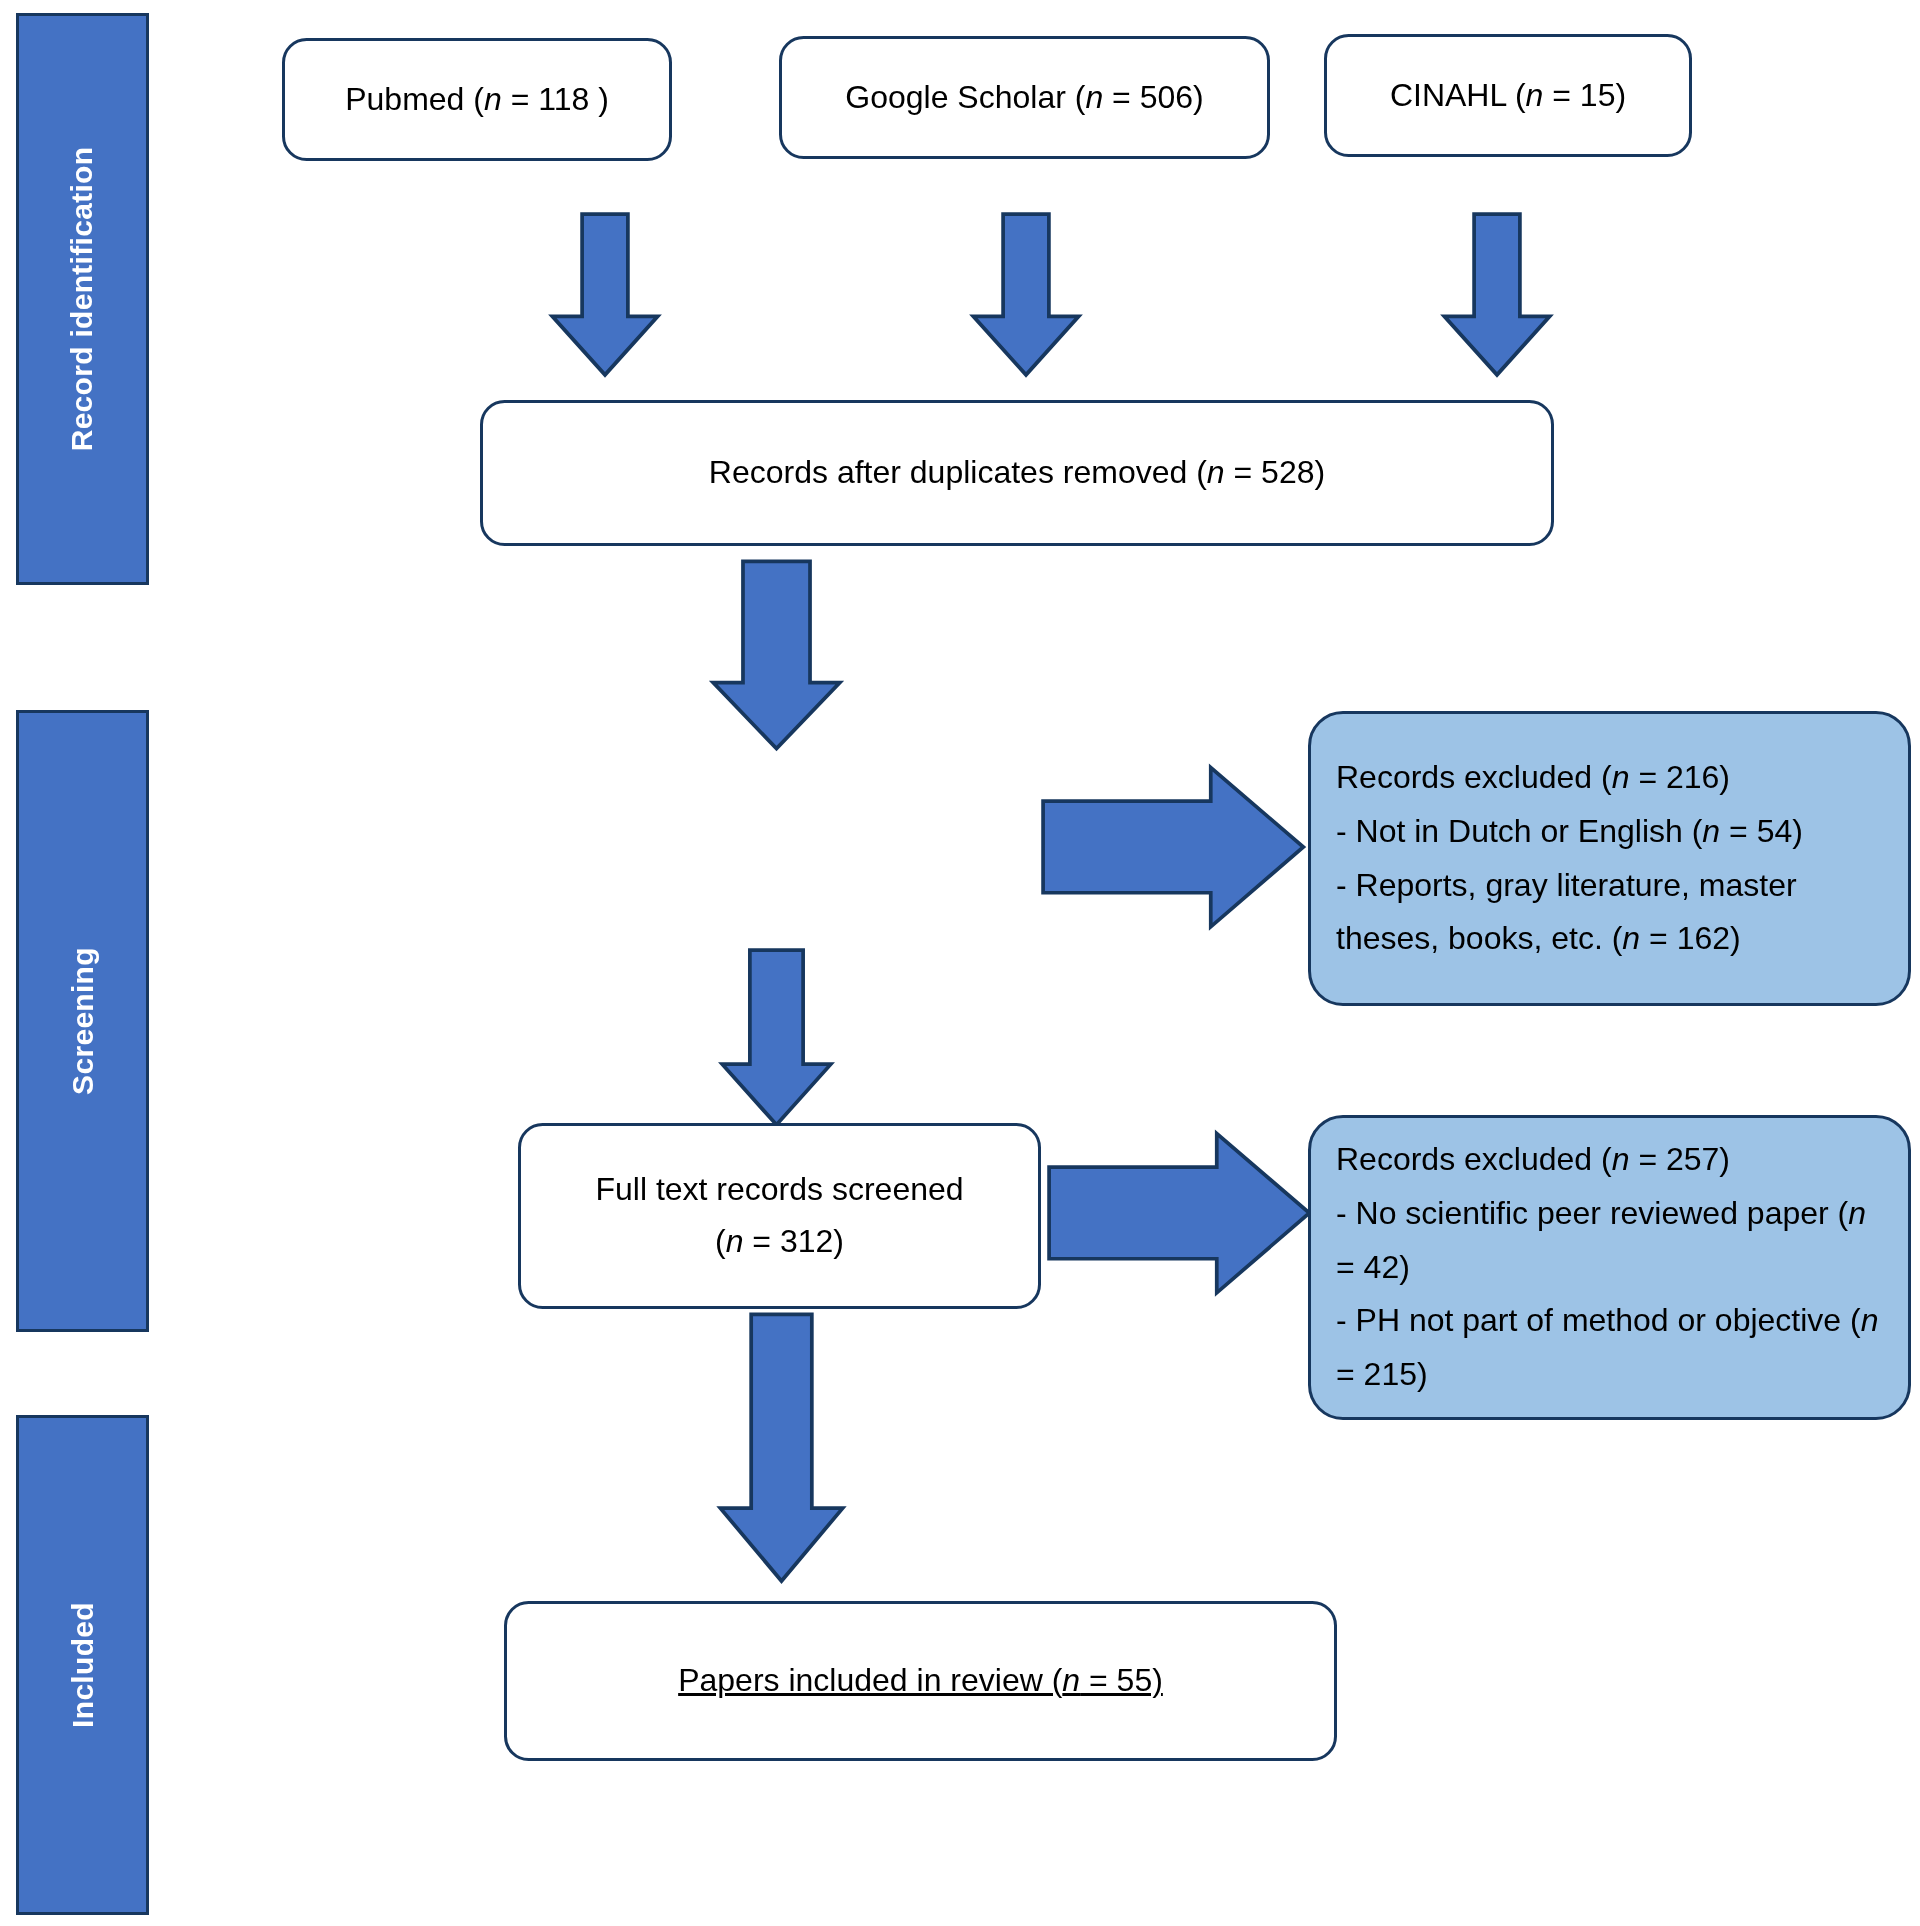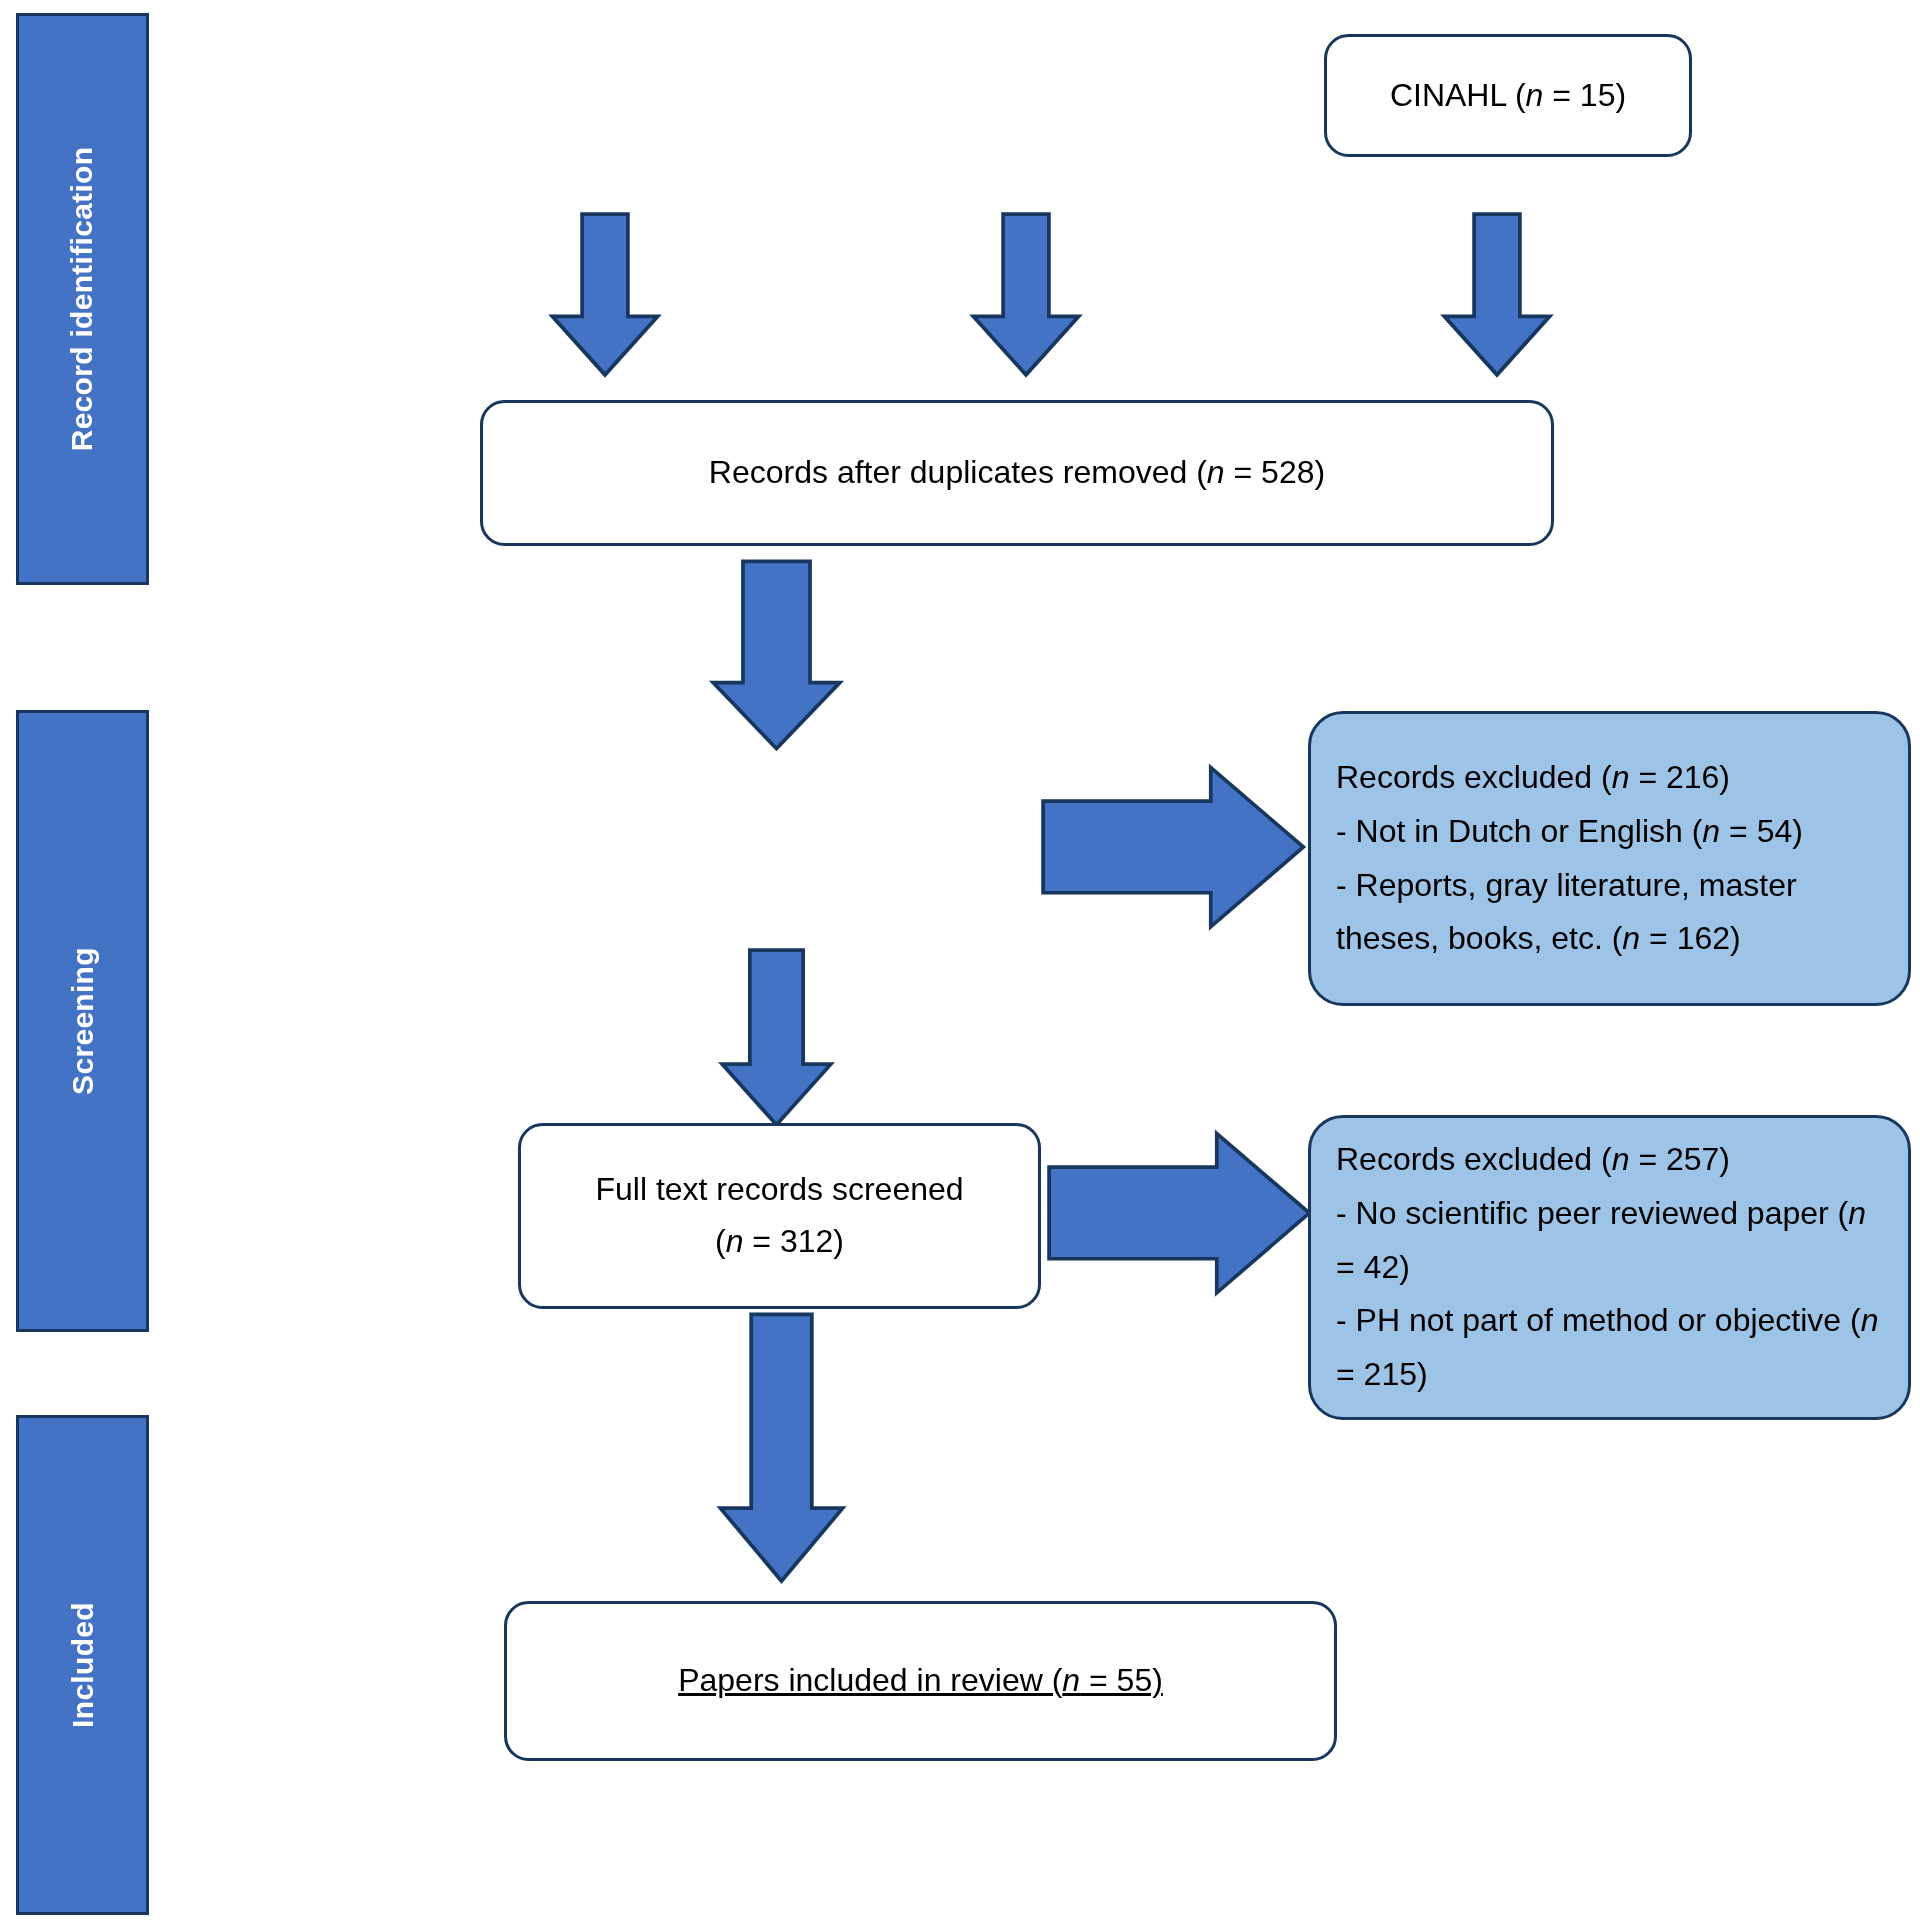--- a/index.html
+++ b/index.html
@@ -99,21 +99,27 @@
   </div>
 
   <div class="stage-bar" style="left:16px; top:710px; width:133px; height:622px;">
     <span class="stage-bar-label">Screening</span>
   </div>
 
   <div class="stage-bar" style="left:16px; top:1415px; width:133px; height:500px;">
     <span class="stage-bar-label">Included</span>
   </div>
 
+  <div class="node top-source" style="left:282px; top:38px; width:390px; height:123px;">
+    <div class="node-text">Pubmed  (<em class="nvar">n</em> = 118 )</div>
+  </div>
 
+  <div class="node top-source" style="left:779px; top:36px; width:491px; height:123px;">
+    <div class="node-text">Google Scholar (<em class="nvar">n</em> = 506)</div>
+  </div>
 
   <div class="node top-source" style="left:1324px; top:34px; width:368px; height:123px;">
     <div class="node-text">CINAHL (<em class="nvar">n</em> = 15)</div>
   </div>
 
   <svg class="arrow-svg" style="left:549px; top:212px;" width="112" height="165" viewBox="0 0 210 310">
     <polygon class="arrow-shape" points="62,4 148,4 148,196 204,196 105,306 6,196 62,196"></polygon>
   </svg>
 
   <svg class="arrow-svg" style="left:970px; top:212px;" width="112" height="165" viewBox="0 0 210 310">

